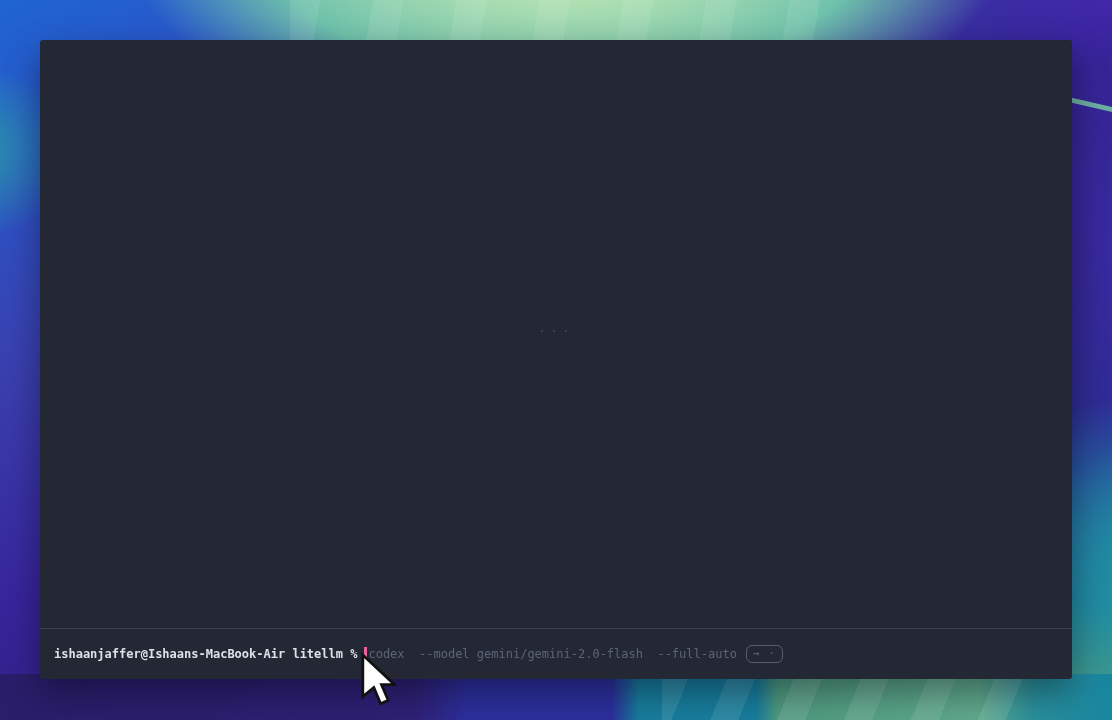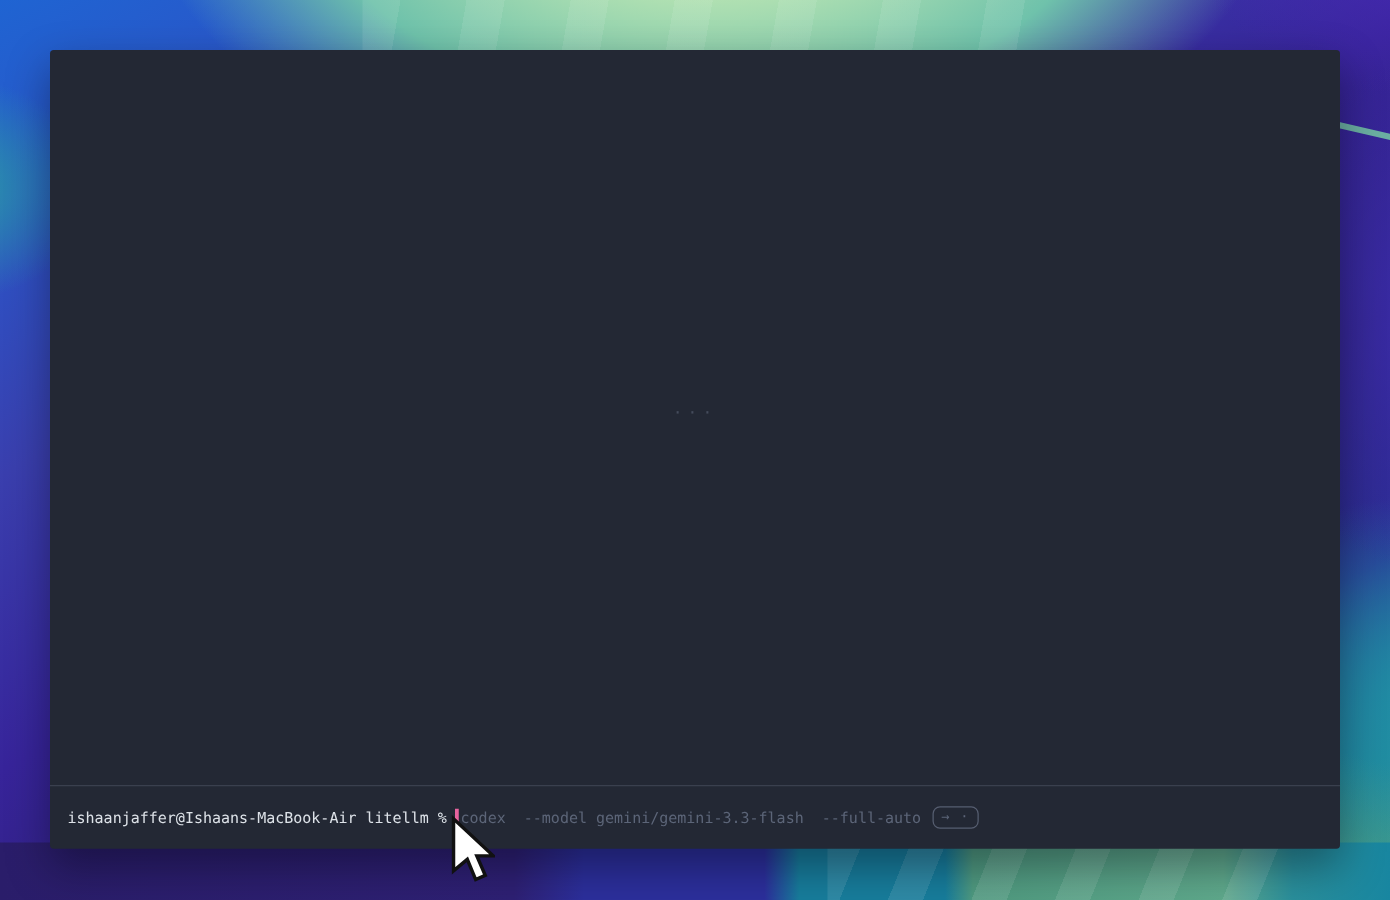--- a/index.html
+++ b/index.html
@@ -74,21 +74,21 @@
   .prompt-bar {
     height: 50px;
     display: flex;
     align-items: center;
     padding: 0 14px;
     font-size: 12px;
     white-space: pre;
   }
   .prompt-text {
     color: #dde2e8;
-    font-weight: normal;
+    font-weight: bold;
   }
   .cursor-beam {
     display: inline-block;
     width: 3px; height: 15px;
     background: #e8639e;
     margin: 0 1px 0 7px;
     vertical-align: middle;
   }
   .suggestion-text {
     color: #5c6578;
@@ -120,19 +120,19 @@
 <div class="teal-stripe"></div>
 <div class="bottom-band"></div>
 <div class="bottom-streaks"></div>
 
 <div class="terminal">
   <div class="terminal-body">
     <div class="loading-dots">···</div>
   </div>
   <div class="divider"></div>
   <div class="prompt-bar">
-    <span class="prompt-text">ishaanjaffer@Ishaans-MacBook-Air litellm %</span><span class="cursor-beam"></span><span class="suggestion-text">codex  --model gemini/gemini-3.3-flash  --full-auto</span><span class="key-hint">→ ·</span>
+    <span class="prompt-text">ishaanjaffer@Ishaans-MacBook-Air litellm %</span><span class="cursor-beam"></span><span class="suggestion-text">codex  --model gemini/gemini-2.0-flash  --full-auto</span><span class="key-hint">→ ·</span>
   </div>
 </div>
 
 <svg class="mouse-pointer" viewBox="0 0 12 18" xmlns="http://www.w3.org/2000/svg">
   <polygon points="1.2,1 1.2,14.6 4.8,11.6 7,16.9 9.5,15.8 7.3,10.7 11.6,10.7" fill="#ffffff" stroke="#111111" stroke-width="0.9" stroke-linejoin="miter"></polygon>
 </svg>
 
 </body></html>

